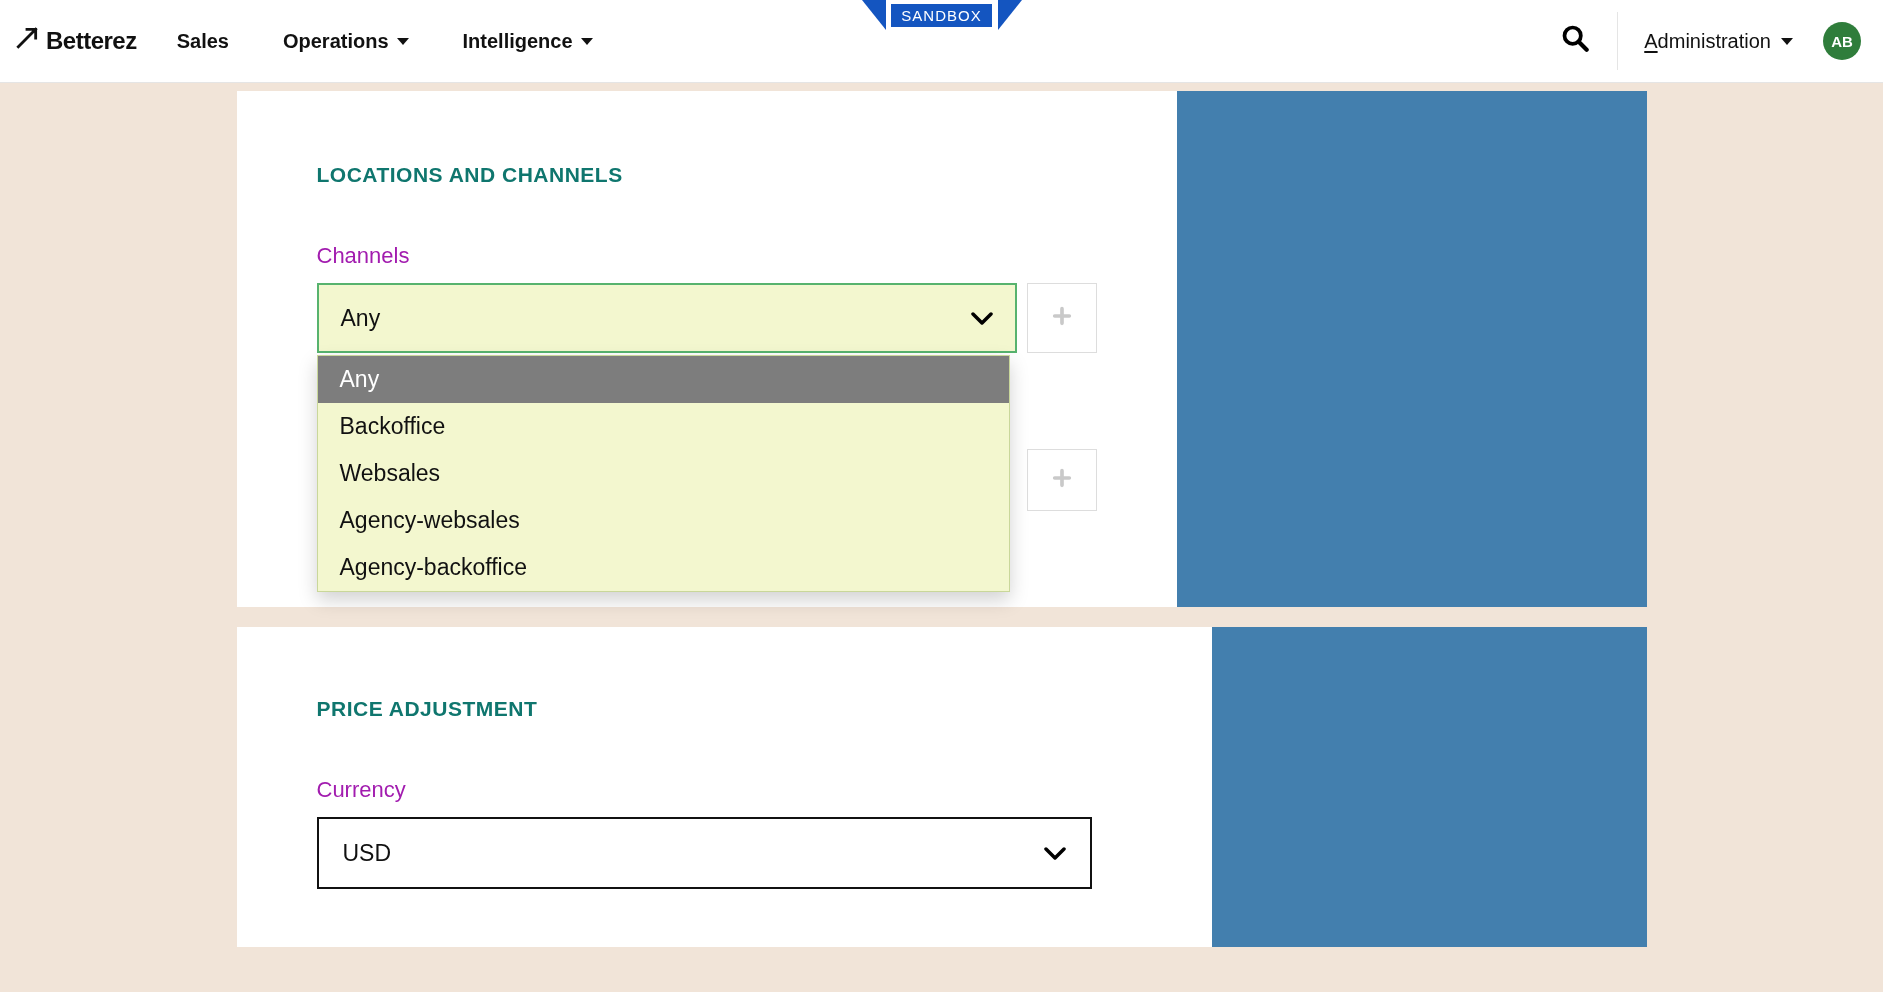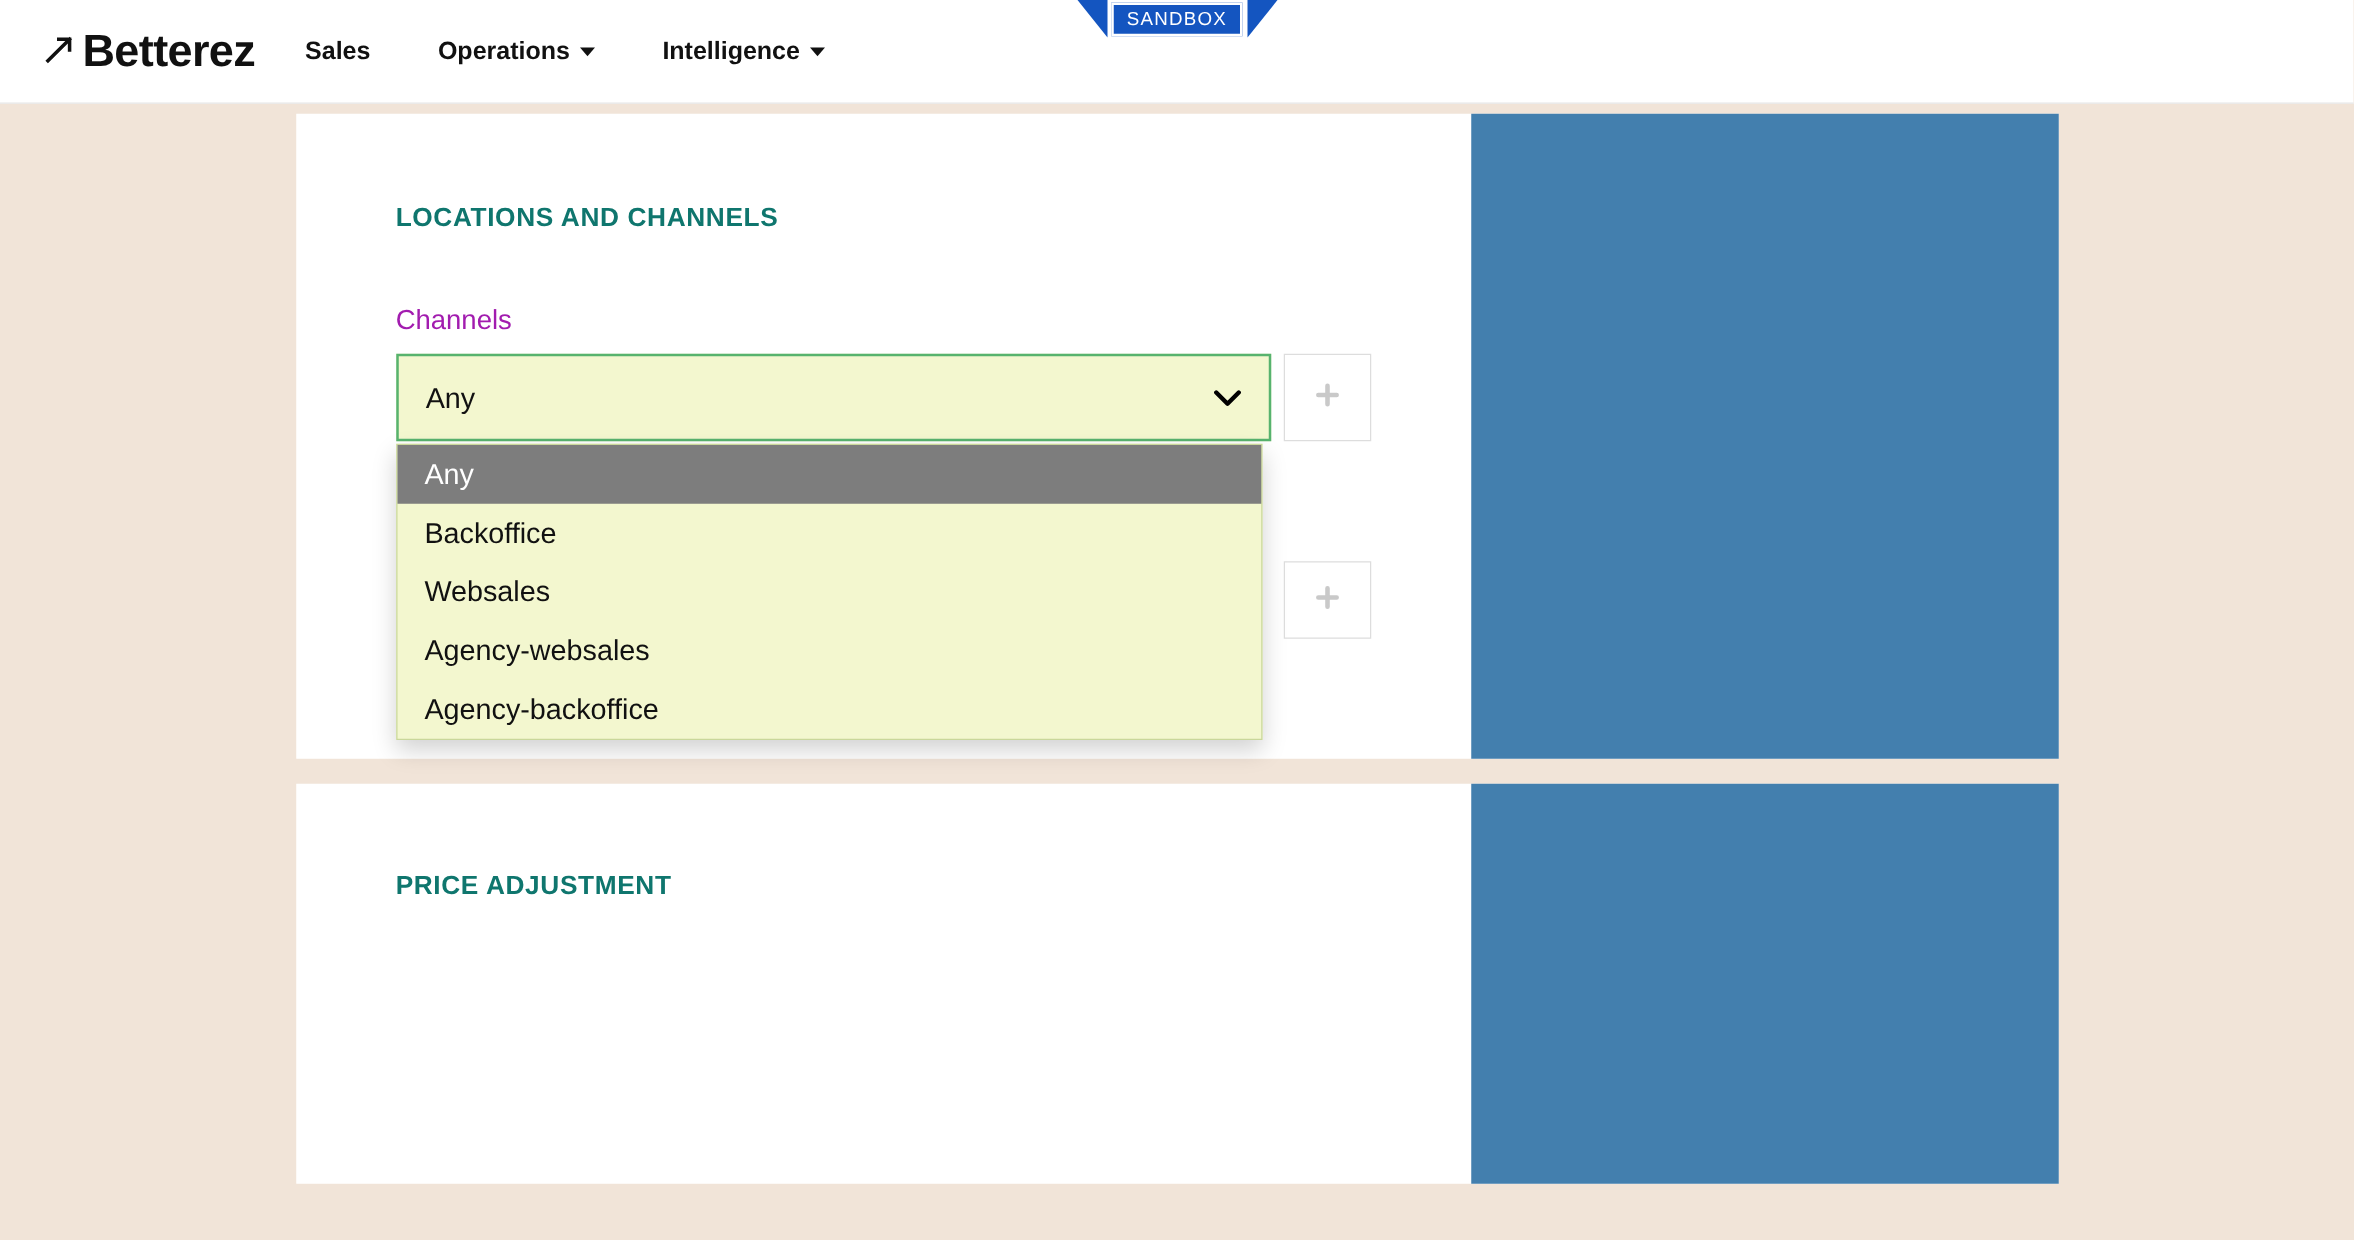--- a/index.html
+++ b/index.html
@@ -17,24 +17,24 @@
     background: #fff;
     border-bottom: 1px solid #e5e5e5;
     display: flex;
     align-items: center;
     position: relative;
   }
   .brand {
     display: flex;
     align-items: center;
     gap: 6px;
-    padding-left: 34px;
+    padding-left: 14px;
     padding-right: 40px;
     font-weight: 800;
-    font-size: 36px;
+    font-size: 24px;
     letter-spacing: -0.5px;
   }
   .brand svg { width: 26px; height: 26px; }
   .navlinks {
     display: flex;
     gap: 54px;
     font-weight: 700;
     font-size: 20px;
   }
   .navlinks .item { display: flex; align-items: center; gap: 8px; cursor: pointer; }
@@ -218,20 +218,38 @@
       <span class="caret-down"></span>
     </div>
   </div>
 
   <div class="sandbox-badge">
     <div class="ribbon">
       <span class="pill">SANDBOX</span>
     </div>
   </div>
 
+  <div class="topbar-right">
+    <div class="search-btn">
+      <span>
+        <svg width="28" height="28" viewBox="0 0 24 24">
+            <circle cx="10" cy="10" r="7" stroke="#000" stroke-width="3.2" fill="none"></circle>
+            <line x1="15.2" y1="15.2" x2="22" y2="22" stroke="#000" stroke-width="3.6" stroke-linecap="round"></line>
+          </svg>
+      </span>
+    </div>
+    <div class="vdiv"></div>
+    <div class="admin-link">
+      <span><span class="ul">A</span><span>dministration</span></span>
+      <span class="caret-down"></span>
+    </div>
+    <div class="avatar">
+      <span>AB</span>
+    </div>
+  </div>
 </div>
 
 <div class="page">
 
   <div class="card">
     <div class="content">
       <div class="section-title">LOCATIONS AND CHANNELS</div>
 
       <div class="field">
         <div class="field-label">Channels</div>
@@ -277,17 +295,28 @@
       </div>
 
     </div>
     <div class="sideblock"></div>
   </div>
 
   <div class="card card2" style="min-height:320px;gap:40px;">
     <div class="content">
       <div class="section-title">PRICE ADJUSTMENT</div>
 
+      <div class="field">
+        <div class="field-label">Currency</div>
+        <div class="currency-select">
+          <span>USD</span>
+          <span>
+            <svg width="22" height="14" viewBox="0 0 22 14">
+                <path d="M2 2 L11 11 L20 2" stroke="#000" stroke-width="3.5" fill="none" stroke-linecap="round" stroke-linejoin="round"></path>
+              </svg>
+          </span>
+        </div>
+      </div>
     </div>
     <div class="sideblock"></div>
   </div>
 
 </div>
 
 </body></html>

